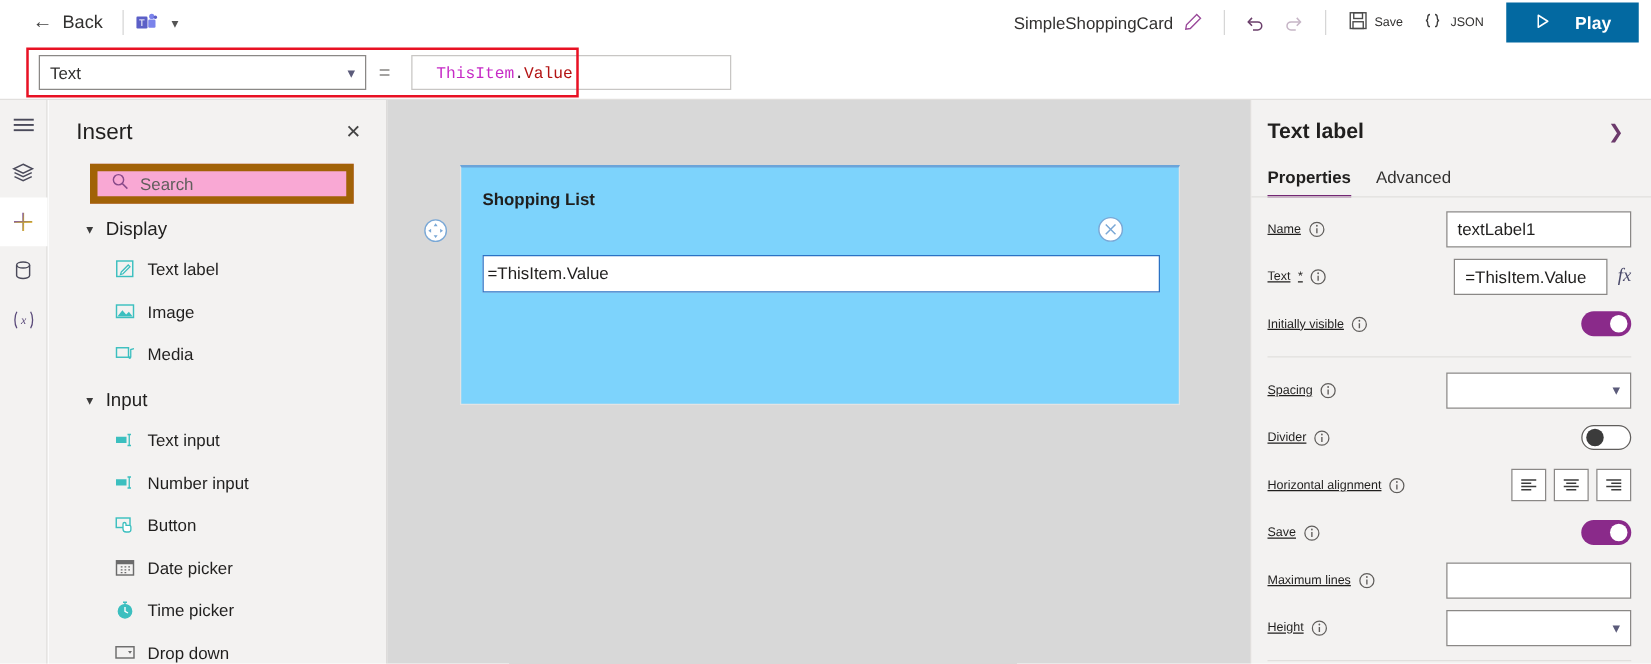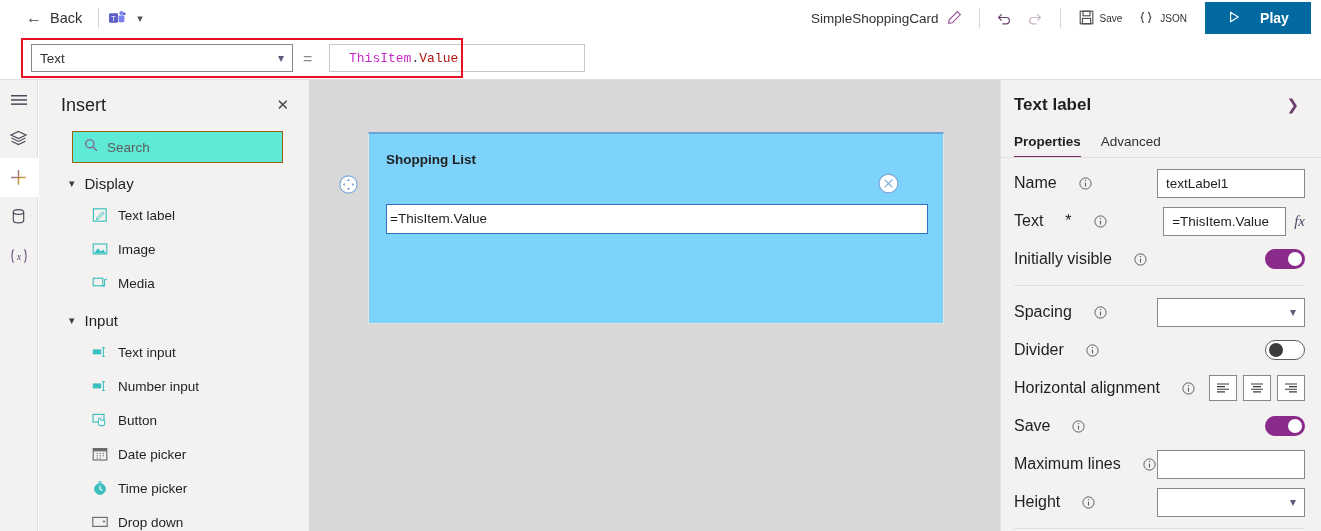--- a/index.html
+++ b/index.html
@@ -115,21 +115,21 @@
     text-align: right;
   }
   .insert-head {
     display: flex; align-items: center;
     padding: 12px 14px 6px 22px;
   }
   .insert-title { font-size: 18px; color: #201f1e; font-weight: normal; }
   .insert-close { margin-left: auto; cursor: pointer; color: #444; font-size: 15px; padding: 4px 6px; }
   .search-wrap {
     margin: 7px 26px 0 33px; height: 32px;
-    background: #5eead4; border: 1px solid #a16207;
+    background: #f9a8d4; border: 6px solid #a16207;
     display: flex; align-items: center; gap: 9px; padding: 0 11px;
     cursor: text;
   }
   .search-ph { font-size: 13.5px; color: #605e5c; }
   .group-head {
     display: flex; align-items: center; gap: 10px;
     padding: 12px 0 6px 30px; font-size: 15px; color: #201f1e;
     cursor: pointer;
   }
   .group-chev { color: #3b3b3b; font-size: 11px; }
@@ -202,22 +202,22 @@
   }
   .tabs-rule {
     position: absolute; left: 0; right: 0; bottom: 0; height: 1px;
     background: #e1dfdd;
   }
   .prow {
     display: flex; align-items: center;
     height: 38px; padding: 0 16px 0 13px;
   }
   .plabel {
-    display: flex; align-items: center; gap: 22px;
-    font-size: 16px; color: #201f1e;
+    display: flex; align-items: center; gap: 6px;
+    font-size: 10px; color: #201f1e; text-decoration: underline;
   }
   .req { color: #201f1e; }
   .info-ico { display: inline-flex; }
   .pctl { margin-left: auto; display: flex; align-items: center; gap: 8px; }
   .ptext {
     width: 148px; height: 29px; background: #ffffff;
     border: 1px solid #8a8886; display: flex; align-items: center;
     padding: 0 8px; font-size: 13.5px; color: #201f1e; cursor: text;
   }
   .ptext.narrow { width: 123px; }

